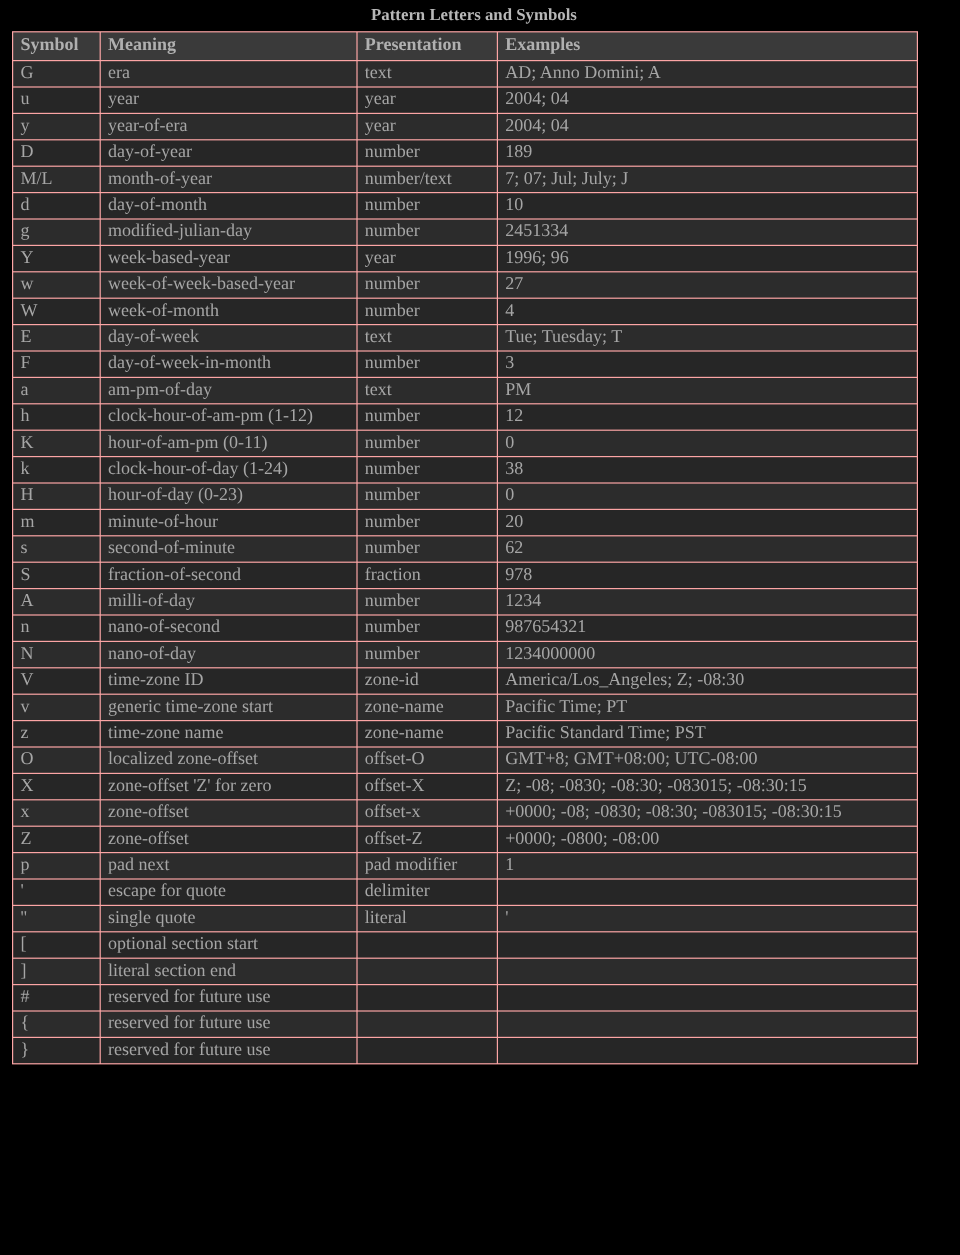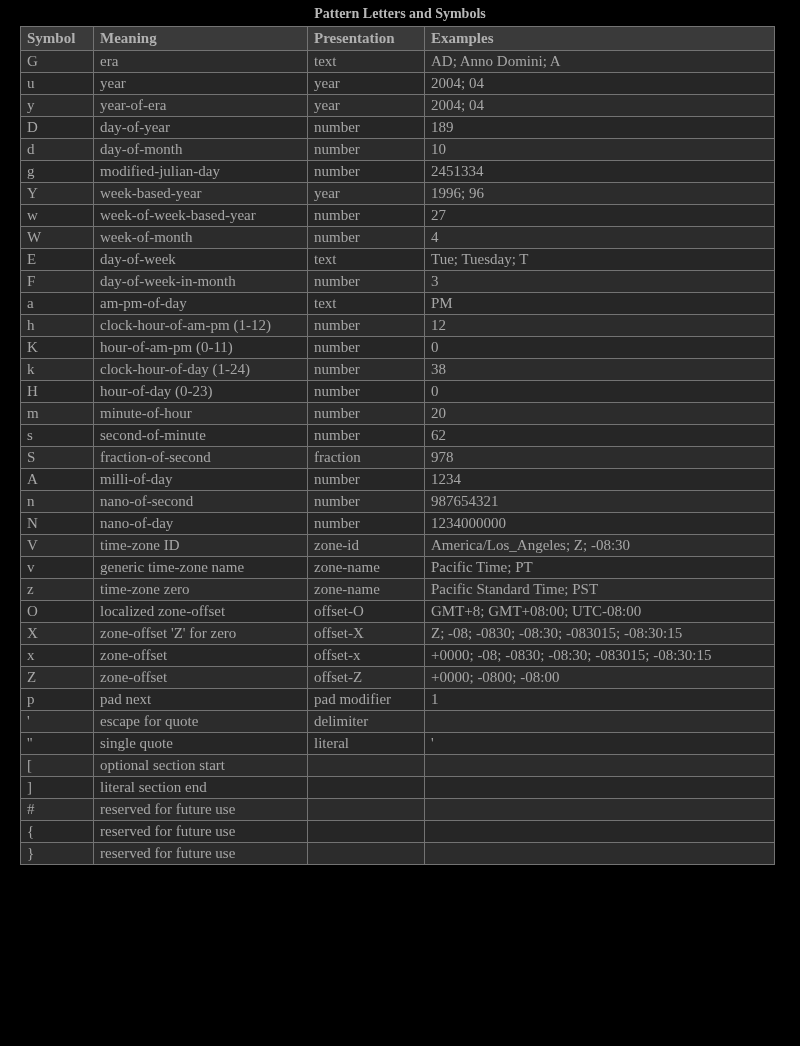--- a/index.html
+++ b/index.html
@@ -5,34 +5,34 @@
   html, body {
     margin: 0;
     padding: 0;
     background: #000;
     width: 800px;
     height: 1046px;
     overflow: hidden;
     font-family: Georgia, "Times New Roman", serif;
   }
   .container {
-    padding: 4px 20px 20px 20px;
+    padding: 4px 20px 20px 10px;
     box-sizing: border-box;
   }
   .caption {
     color: #b8b8b8;
     font-weight: bold;
     text-align: center;
     font-size: 14px;
     padding: 2px 0 4px 0;
   }
   table {
     border-collapse: separate;
     border-spacing: 1px;
-    background: #737373;
+    background: #fca5a5;
     width: 754px;
     table-layout: fixed;
   }
   th {
     background: #3a3a3a;
     color: #b0b0b0;
     font-weight: bold;
     text-align: left;
     padding: 3px 6px;
     font-size: 15px;
@@ -93,20 +93,26 @@
           <td>year</td>
           <td>2004; 04</td>
         </tr>
         <tr>
           <td>D</td>
           <td>day-of-year</td>
           <td>number</td>
           <td>189</td>
         </tr>
         <tr>
+          <td>M/L</td>
+          <td>month-of-year</td>
+          <td>number/text</td>
+          <td>7; 07; Jul; July; J</td>
+        </tr>
+        <tr>
           <td>d</td>
           <td>day-of-month</td>
           <td>number</td>
           <td>10</td>
         </tr>
         <tr>
           <td>g</td>
           <td>modified-julian-day</td>
           <td>number</td>
           <td>2451334</td>
@@ -208,27 +214,27 @@
           <td>1234000000</td>
         </tr>
         <tr>
           <td>V</td>
           <td>time-zone ID</td>
           <td>zone-id</td>
           <td>America/Los_Angeles; Z; -08:30</td>
         </tr>
         <tr>
           <td>v</td>
-          <td>generic time-zone name</td>
+          <td>generic time-zone start</td>
           <td>zone-name</td>
           <td>Pacific Time; PT</td>
         </tr>
         <tr>
           <td>z</td>
-          <td>time-zone zero</td>
+          <td>time-zone name</td>
           <td>zone-name</td>
           <td>Pacific Standard Time; PST</td>
         </tr>
         <tr>
           <td>O</td>
           <td>localized zone-offset</td>
           <td>offset-O</td>
           <td>GMT+8; GMT+08:00; UTC-08:00</td>
         </tr>
         <tr>

